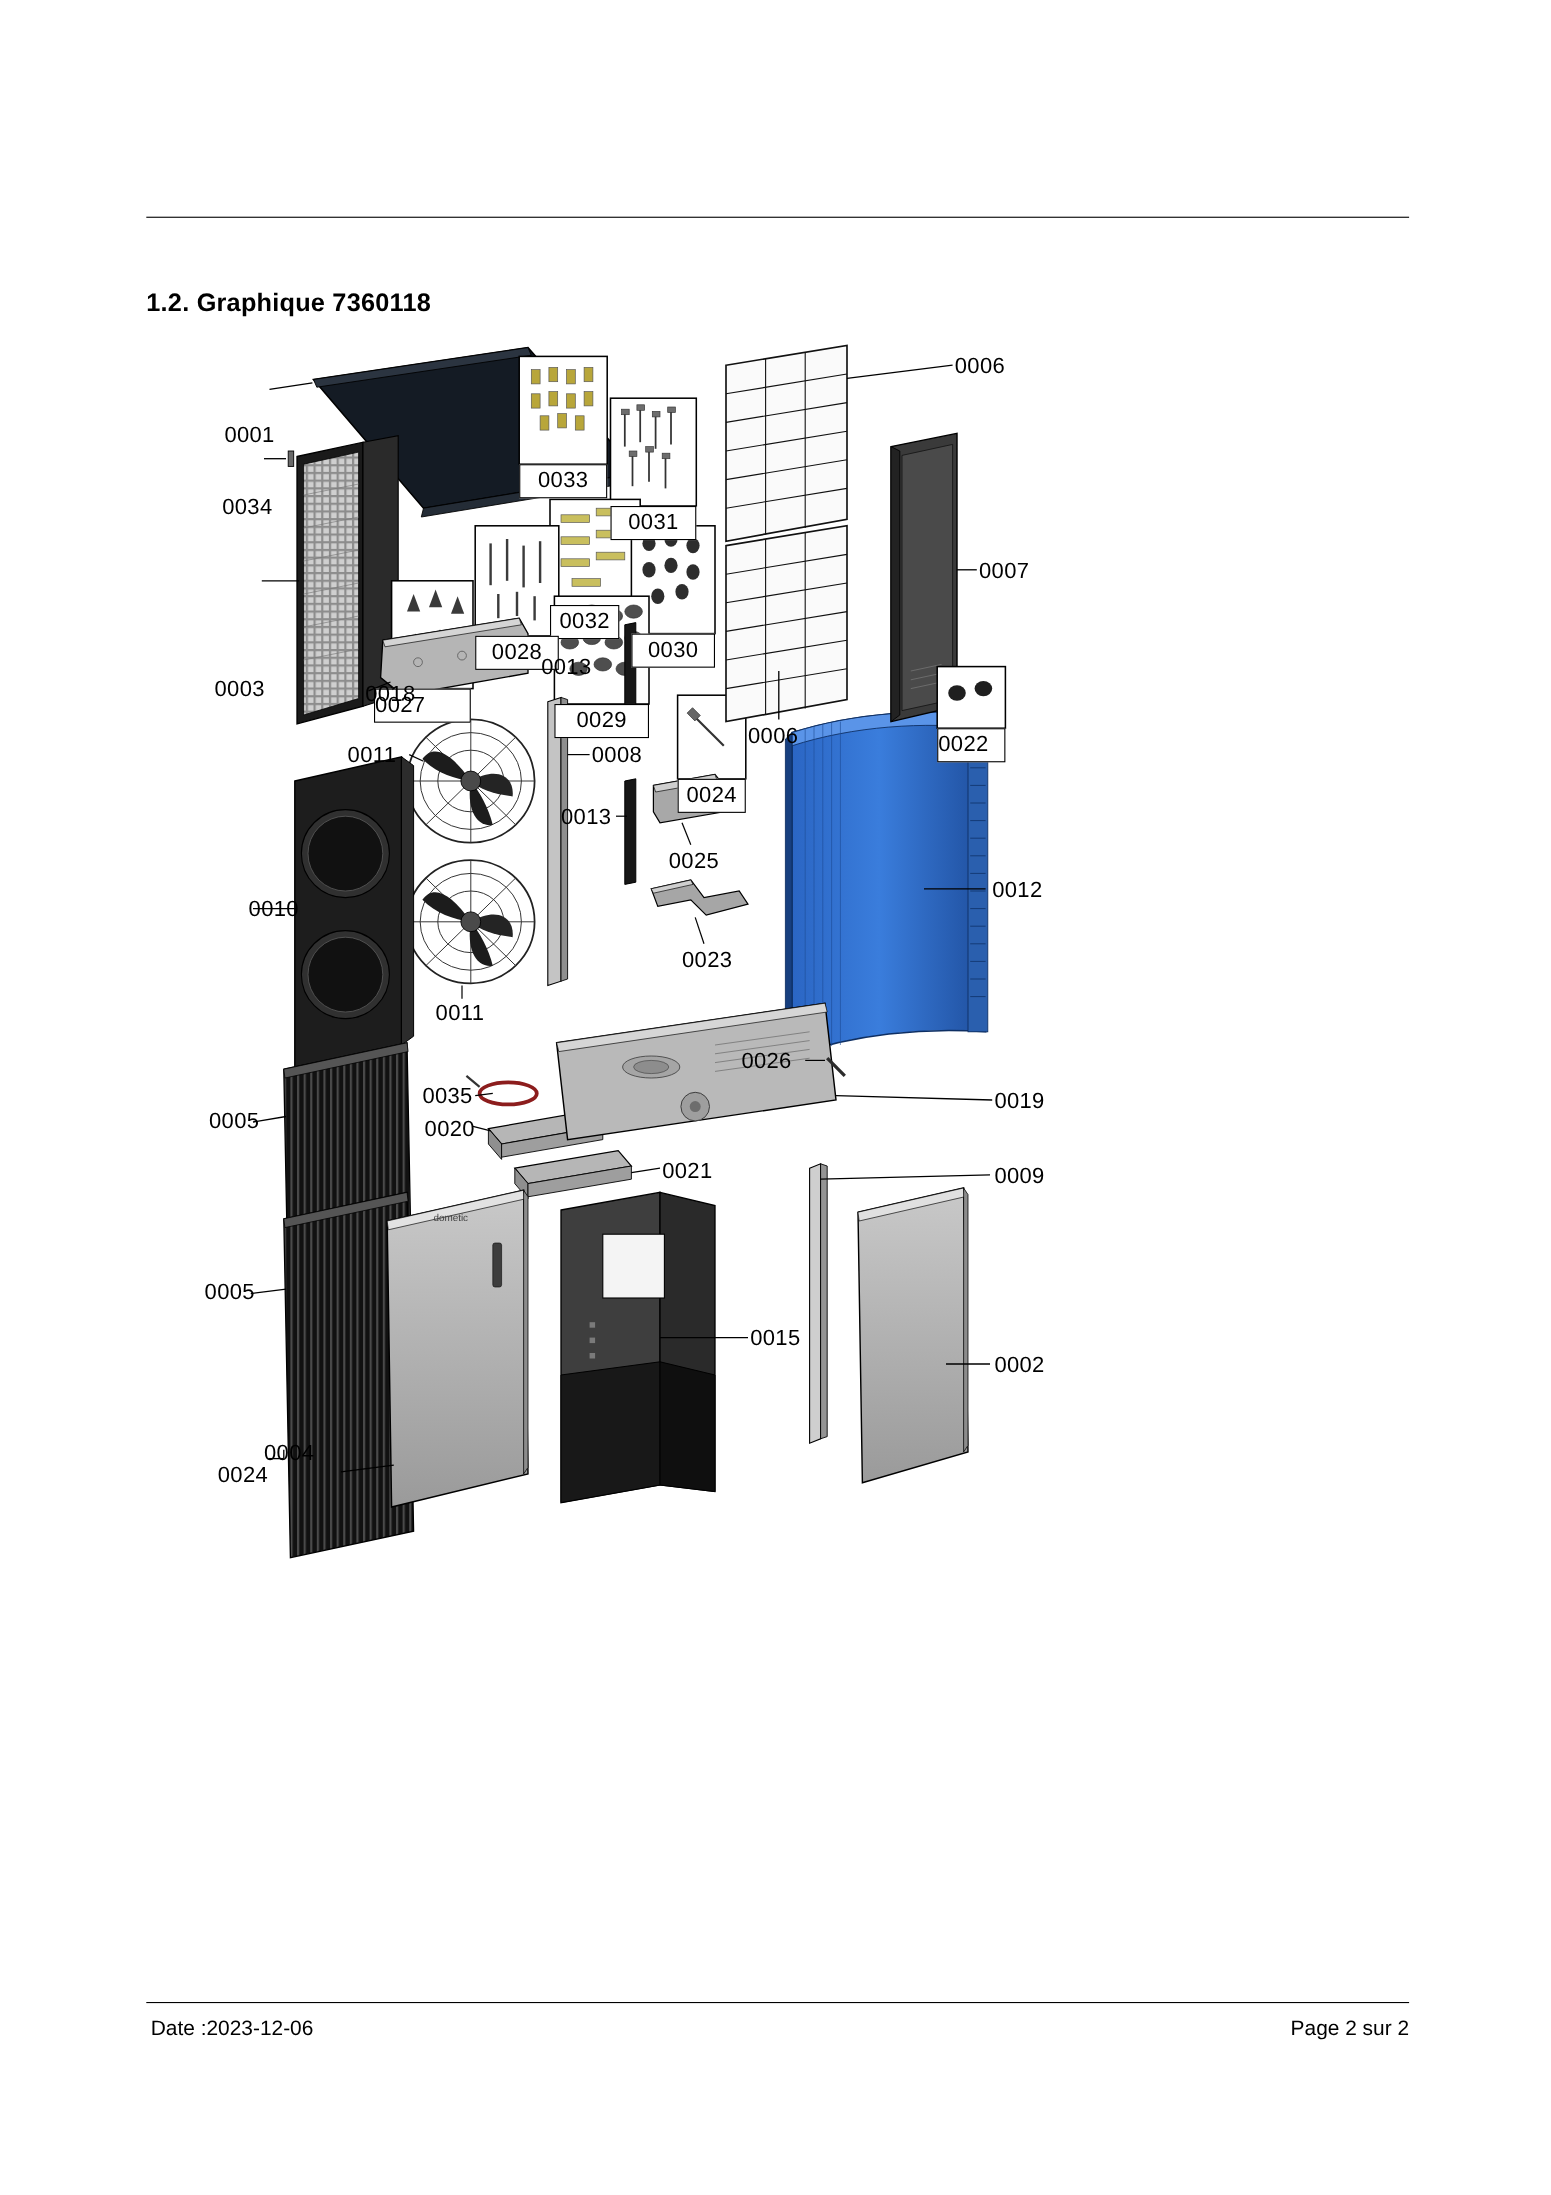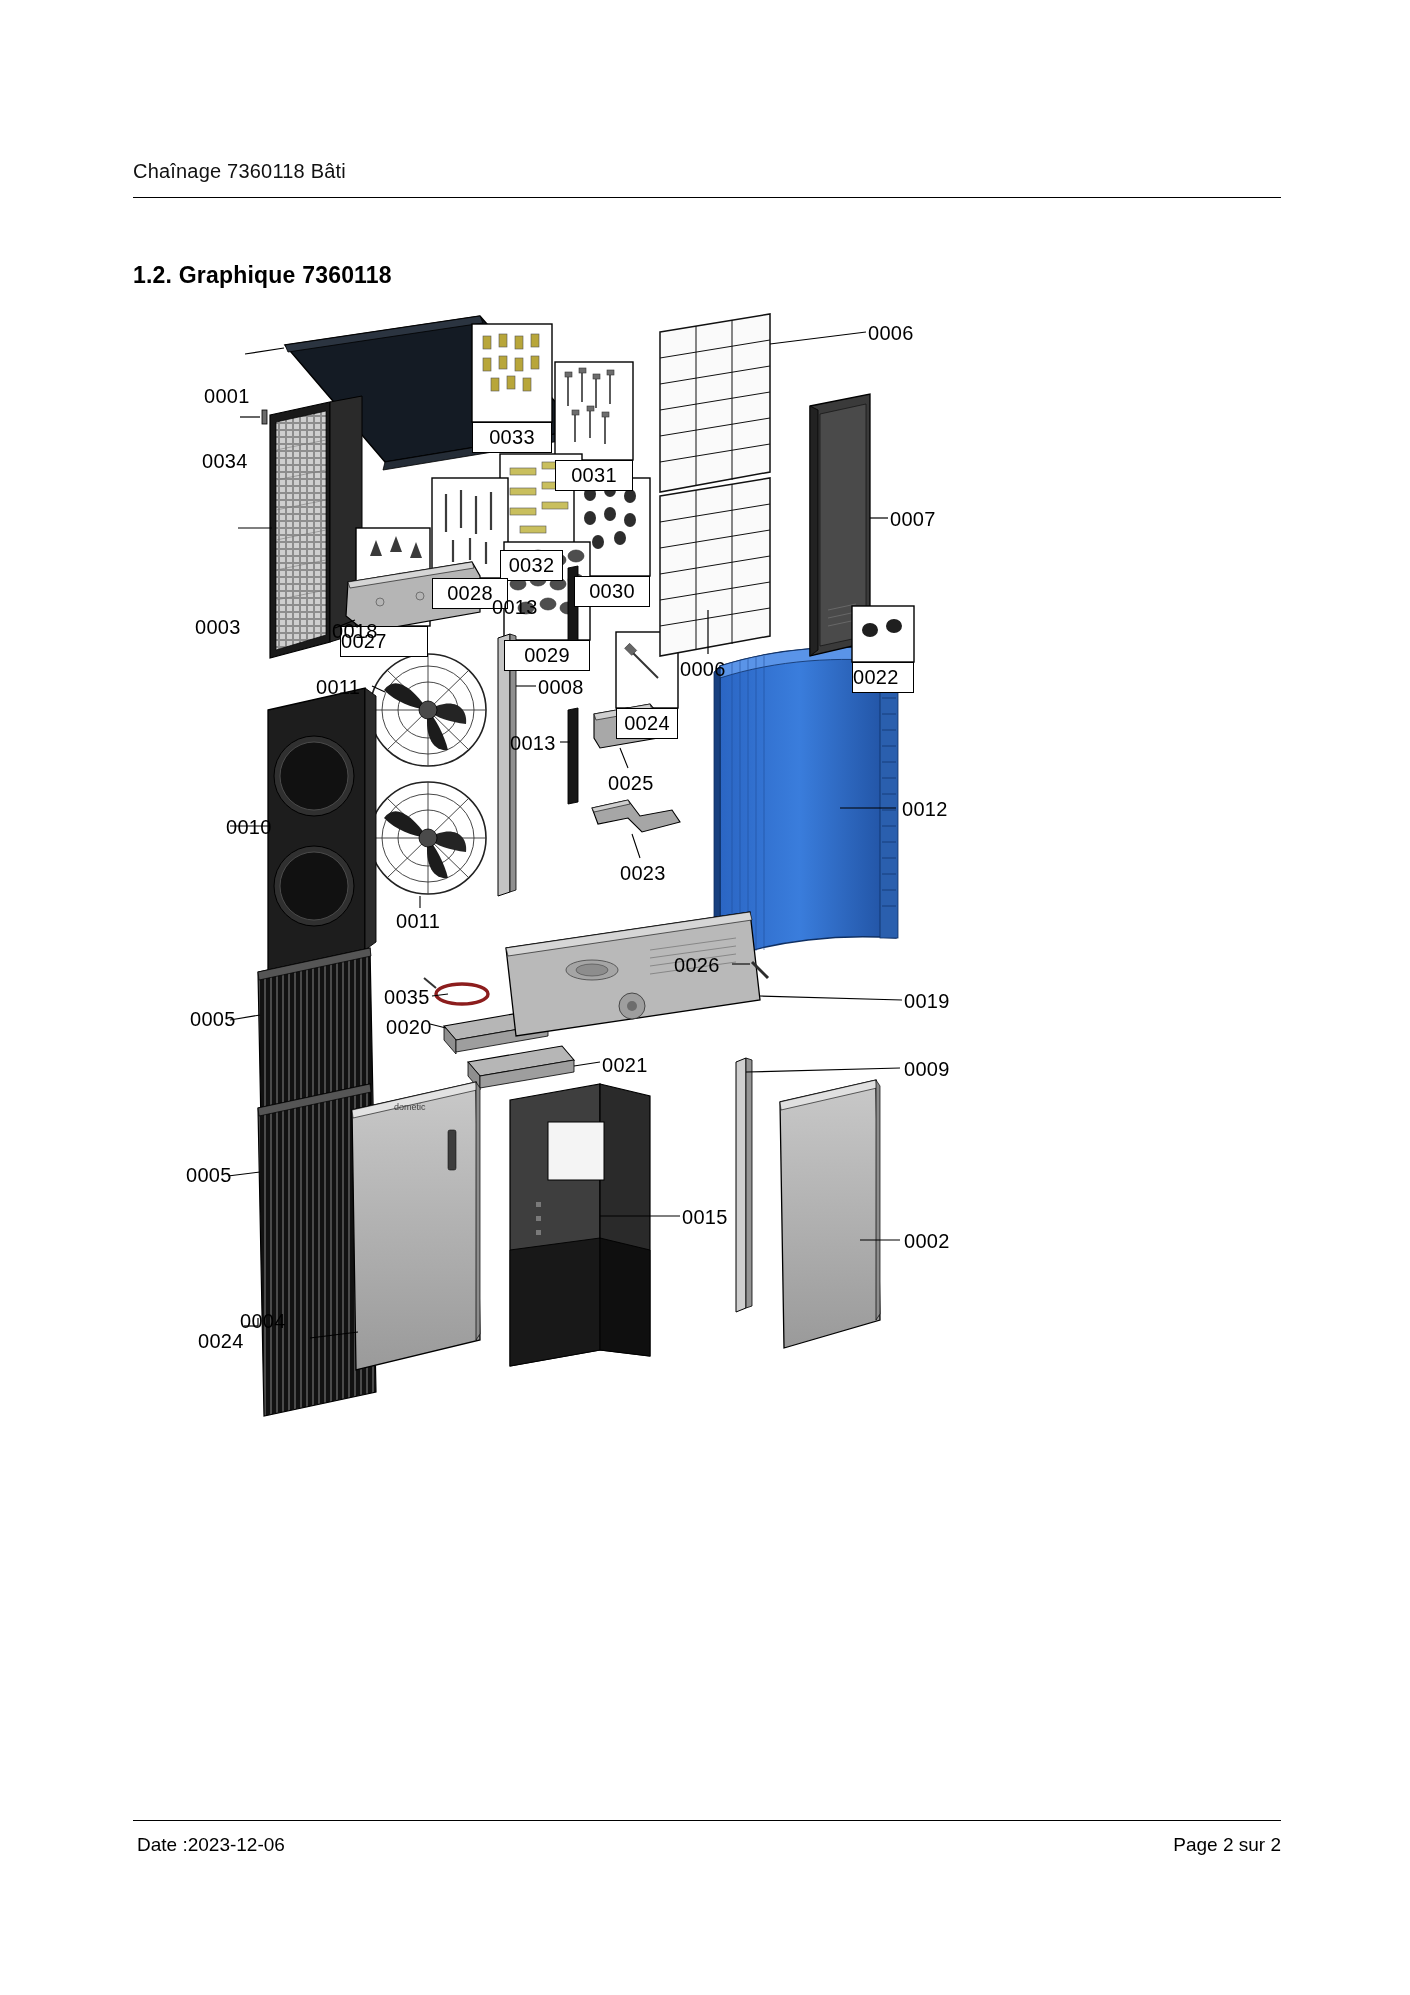--- a/index.html
+++ b/index.html
@@ -95,23 +95,20 @@
     border: 1.5px solid #000;
     background: #fff;
     box-sizing: border-box;
   }
 </style>
 </head>
 <body>
 
 <div class="page">
 
-  <div class="header">
-    <div class="header-title">Chaînage 7360118 Bâti</div>
-  </div>
   <div class="header-rule"></div>
 
   <div class="section-title">1.2. Graphique 7360118</div>
 
   <div class="drawing">
     <svg width="1080" height="1460" viewBox="0 0 1080 1460">
       <defs>
         <linearGradient id="gBlue" x1="0" y1="0" x2="1" y2="0">
           <stop offset="0%" stop-color="#2b66c4"></stop>
           <stop offset="45%" stop-color="#3a7ddc"></stop>

